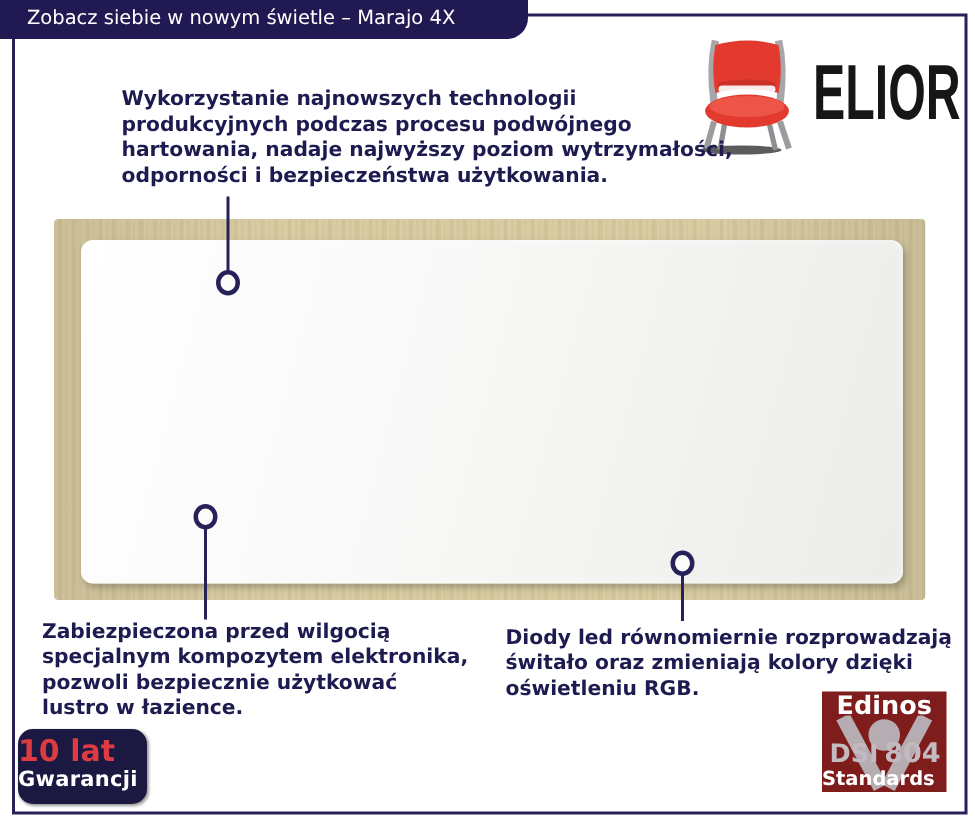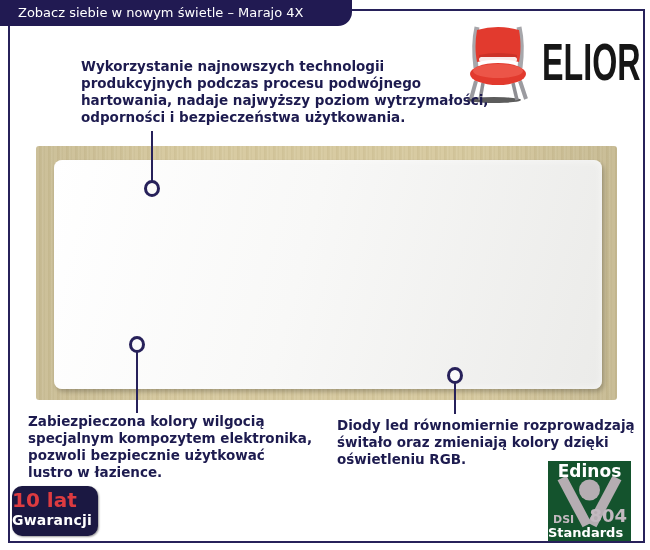--- a/index.html
+++ b/index.html
@@ -50,25 +50,25 @@
   .dot-led{left:447px;top:367px;}
 
   
   .warranty-badge{position:absolute;left:12px;top:486px;width:86px;height:50px;background:#1b1842;
     border-radius:10px;text-align:left;z-index:3;padding-top:3px;box-sizing:border-box;
     box-shadow:1px 1px 2px rgba(0,0,0,0.4);}
   .warranty-years{color:#dd3b40;font-size:20px;font-weight:bold;line-height:23px;}
   .warranty-label{color:#ffffff;font-size:14px;font-weight:bold;line-height:17px;letter-spacing:0.2px;}
 
   
-  .edinos-badge{position:absolute;left:548px;top:461px;width:83px;height:80px;background:#14532d;z-index:3;}
+  .edinos-badge{position:absolute;left:548px;top:461px;width:83px;height:67px;background:#7f1d1d;z-index:3;}
   .edinos-title{position:relative;color:#ffffff;font-weight:bold;font-size:17px;text-align:center;
     line-height:19px;margin-top:1px;z-index:2;}
   .v-logo{position:absolute;left:6px;top:16px;width:71px;height:52px;z-index:1;}
-  .edinos-dsi{position:absolute;left:5px;bottom:15px;color:#c3b9c0;font-weight:bold;font-size:11px;z-index:2;}
+  .edinos-dsi{position:absolute;left:5px;bottom:15px;color:#c3b9c0;font-weight:bold;font-size:17px;z-index:2;}
   .edinos-804{position:absolute;right:4px;bottom:15px;color:#c3b9c0;font-weight:bold;font-size:18px;z-index:2;}
   .edinos-standards{position:absolute;bottom:1px;width:100%;text-align:left;color:#ffffff;
     font-weight:bold;font-size:13px;z-index:2;}
 </style>
 </head>
 <body>
 
 <div class="stage">
 
   <div class="border-frame"></div>
@@ -88,21 +88,21 @@
     <path d="M49,59 L53,76" stroke="#8e8e93" stroke-width="3.5"></path>
     <ellipse cx="34" cy="50" rx="28" ry="11" fill="#e23a2e"></ellipse>
     <ellipse cx="34" cy="47" rx="25" ry="7" fill="#ef5d4f" opacity="0.8"></ellipse>
   </svg>
   <div class="brand-name">ELIOR</div>
 
   <div class="para para-tempering">Wykorzystanie najnowszych technologii
 produkcyjnych podczas procesu podwójnego
 hartowania, nadaje najwyższy poziom wytrzymałości,
 odporności i bezpieczeństwa użytkowania.</div>
-  <div class="para para-moisture">Zabiezpieczona kolory wilgocią
+  <div class="para para-moisture">Zabiezpieczona przed wilgocią
 specjalnym kompozytem elektronika,
 pozwoli bezpiecznie użytkować
 lustro w łazience.</div>
   <div class="para para-led">Diody led równomiernie rozprowadzają
 świtało oraz zmieniają kolory dzięki
 oświetleniu RGB.</div>
 
   <div class="mirror">
     <div class="mirror-glass"></div>
   </div>

